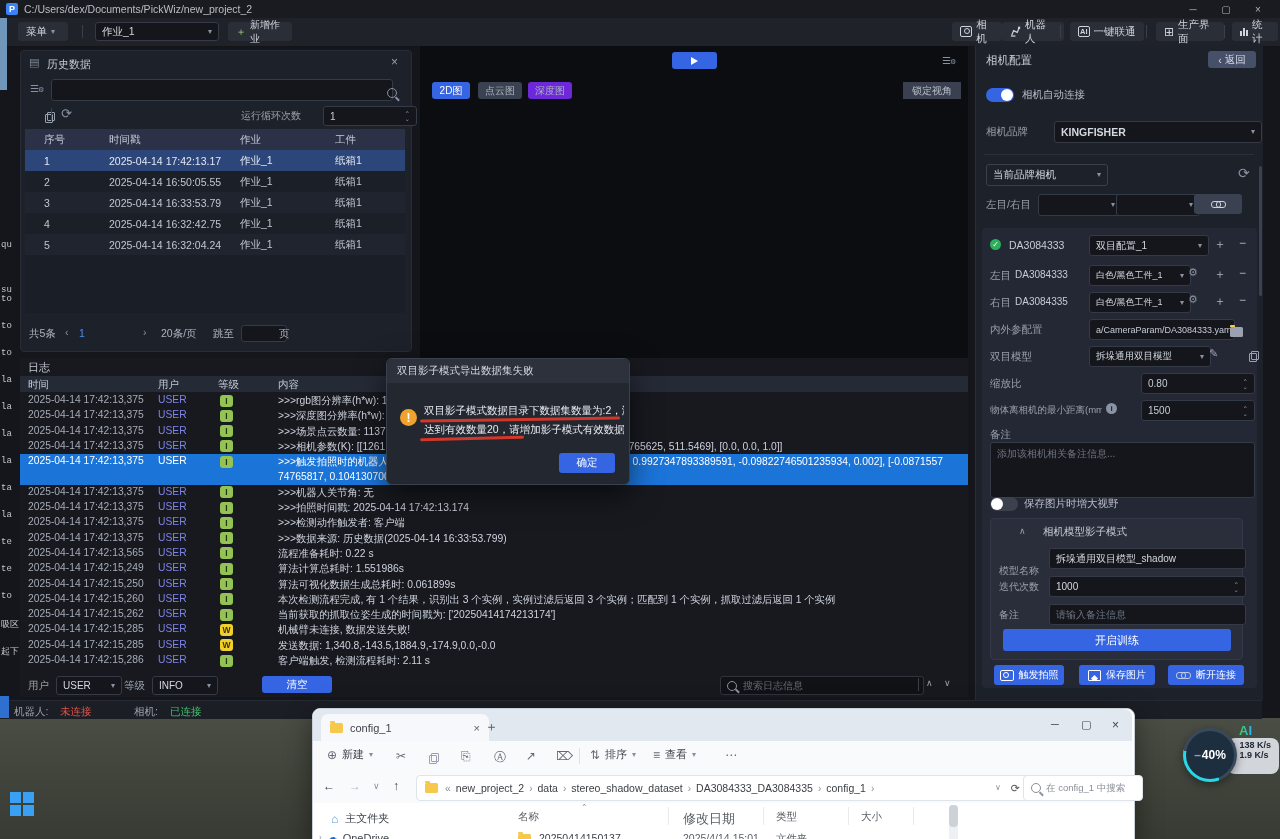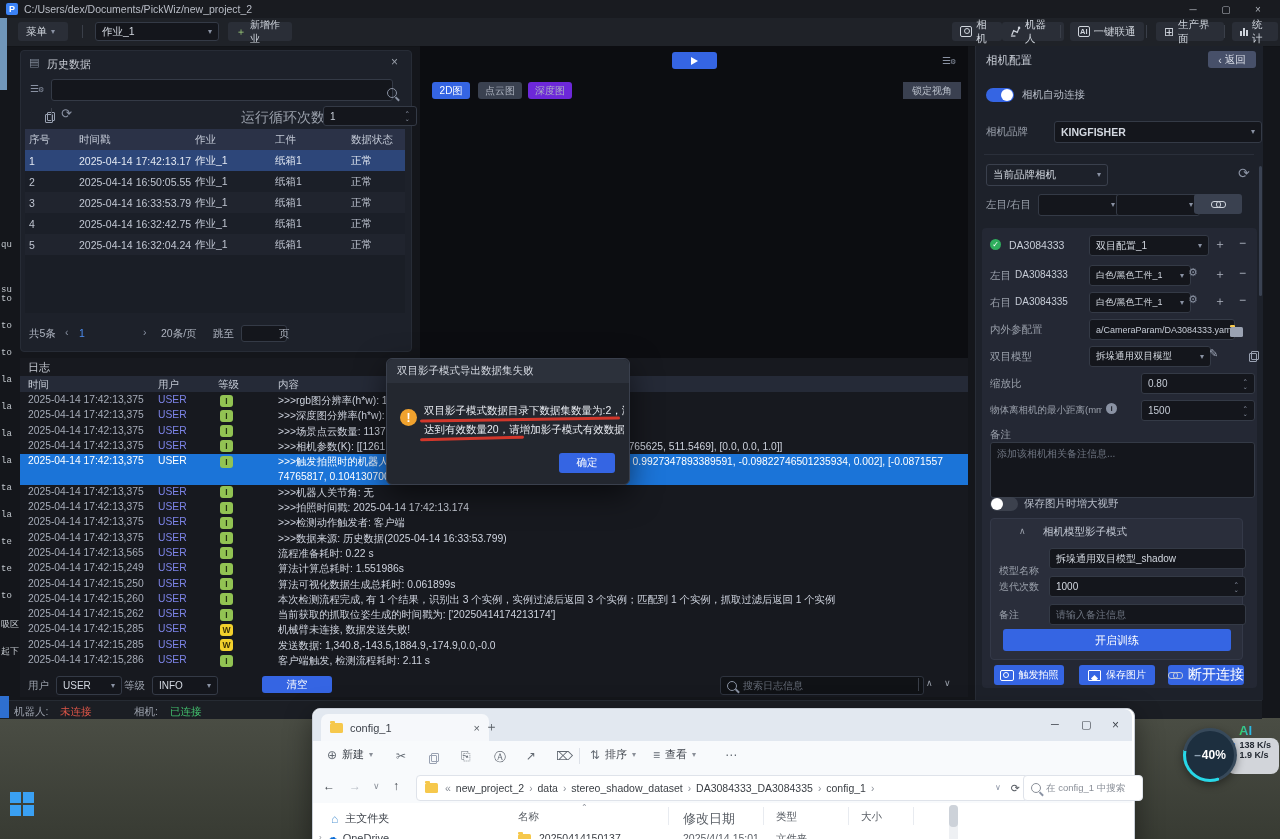--- a/index.html
+++ b/index.html
@@ -45,21 +45,21 @@
   .cami.w{border-color:#fff;} .cami.w::after{border-color:#fff;}
   .pici{display:inline-block;width:11px;height:9px;border:1.2px solid #fff;border-radius:1px;position:relative;overflow:hidden;}
   .pici::after{content:"";position:absolute;width:5px;height:5px;background:#fff;transform:rotate(45deg);left:3px;top:5px;}
   .gdot{width:11px;height:11px;border-radius:50%;background:#2fae5d;color:#fff;font-size:8px;display:flex;align-items:center;justify-content:center;}
   .info{display:inline-flex;width:11px;height:11px;border-radius:50%;background:#8a92a3;color:#1d212a;font-size:8px;font-weight:bold;align-items:center;justify-content:center;}
 
   
   .hrow{display:flex;align-items:center;height:21px;font-size:10.5px;color:#c0c6d2;background:#20242e;}
   .hrow:nth-child(even){background:#1b1f28;}
   .hrow.hsel{background:#2d4679;color:#e2e8f2;}
-  .hcell{padding-left:4px;white-space:nowrap;overflow:hidden;flex:none;}
+  .hcell{padding-left:19px;white-space:nowrap;overflow:hidden;flex:none;}
 
   
   .lrow{position:relative;height:15.3px;}
   .lrow.lsel{height:30.6px;background:#1b74d8;}
   .ltime{position:absolute;left:8px;top:1px;font-size:10.3px;color:#a6acb8;white-space:nowrap;}
   .luser{position:absolute;left:138px;top:1px;font-size:10.3px;color:#7e85ea;}
   .lbadge{position:absolute;left:200px;top:1.5px;width:13px;height:12px;border-radius:3px;font-size:8.5px;font-weight:bold;display:flex;align-items:center;justify-content:center;}
   .bI{background:#92c353;color:#243312;} .bW{background:#f2d02c;color:#3d3206;}
   .lcontent{position:absolute;left:258px;right:4px;top:1px;font-size:10.3px;color:#cdd2dd;white-space:nowrap;overflow:hidden;line-height:14.5px;}
   .lsel .ltime,.lsel .luser,.lsel .lcontent{color:#fff;}
@@ -150,21 +150,21 @@
     <div class="panel" style="left:20px;top:50px;width:390px;height:300px">
       <span class="abs" style="left:8px;top:5px;color:#7f8795;font-size:11px">▤</span>
       <span class="abs" style="left:26px;top:6px;color:#c6cad2;font-size:11px">历史数据</span>
       <span class="abs" style="left:370px;top:4px;color:#9aa0ab;font-size:12px">×</span>
       <span class="abs filt" style="left:9px;top:32px">☰<span style="font-size:7px">⚙</span></span>
       <div class="inputd abs" style="left:30px;top:28px;width:328px;height:20px"></div>
       <span class="mag abs" style="left:366px;top:33px"></span>
       <span class="cpy abs" style="left:10px;top:58px"></span>
       <div class="abs" style="left:30px;top:57px;width:1px;height:13px;background:#3a3f49"></div>
       <span class="abs" style="left:40px;top:55px;color:#8a92a3;font-size:13px">⟳</span>
-      <span class="lbl abs" style="left:220px;top:58px;font-size:14px">运行循环次数</span>
+      <span class="lbl abs" style="left:220px;top:58px;font-size:10px">运行循环次数</span>
       <div class="inputd abs" style="left:302px;top:55px;width:80px;height:18px;justify-content:space-between">
           <span>1</span>
           <span class="spinarr">
             <span>⌃</span>
             <span>⌄</span>
           </span>
         </div>
 
       
       <div class="abs" style="left:4px;top:78px;width:380px;height:184px;background:#1a1e26;overflow:hidden">
@@ -533,21 +533,21 @@
 
         
         <div class="btn-blue abs" style="left:12px;top:437px;width:70px;height:20px;font-size:10px">
             <span class="cami w"></span>
             <span>触发拍照</span>
           </div>
         <div class="btn-blue abs" style="left:97px;top:437px;width:76px;height:20px;font-size:10px">
             <span class="pici"></span>
             <span>保存图片</span>
           </div>
-        <div class="btn-blue abs" style="left:186px;top:437px;width:76px;height:20px;font-size:14px">
+        <div class="btn-blue abs" style="left:186px;top:437px;width:76px;height:20px;font-size:10px">
             <span class="chain" style="opacity:.9"></span>
             <span>断开连接</span>
           </div>
       </div>
 
       <div class="abs" style="right:1px;top:120px;width:3px;height:130px;background:#3a4252;border-radius:2px"></div>
     </div>
 
     <div class="abs" style="left:0;top:700px;width:1262px;height:18px;background:#1b1e24;border-top:1px solid #262b33">
       <span class="abs" style="left:14px;top:4px;color:#9aa0ab;font-size:10.5px">机器人:</span>

